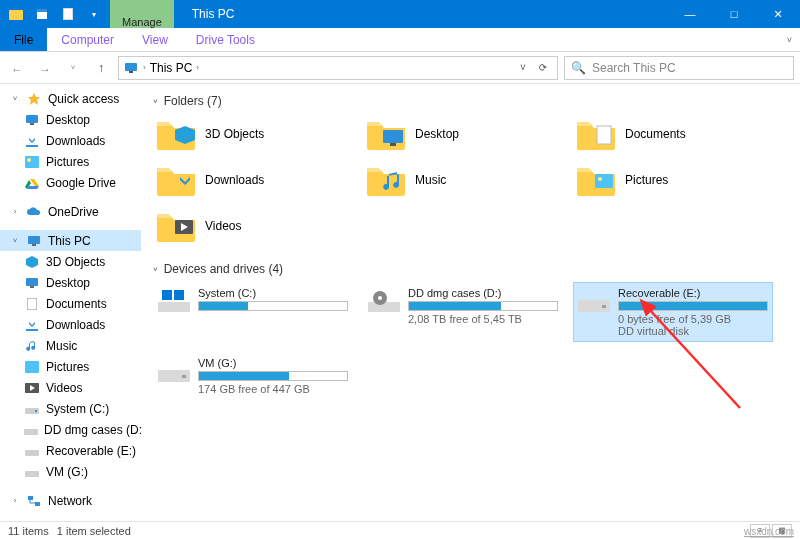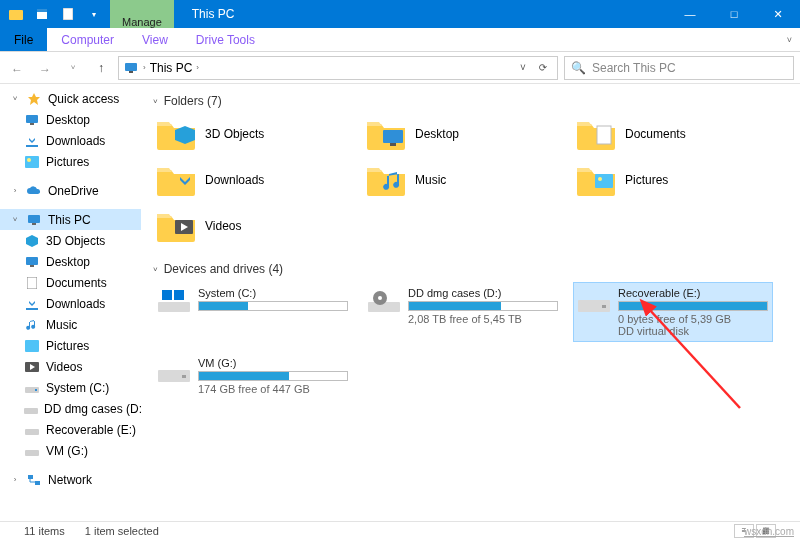--- a/index.html
+++ b/index.html
@@ -51,21 +51,21 @@
 .drive-item { display:flex; align-items:flex-start; gap:8px; padding:4px; border:1px solid transparent; }
 .drive-item.sel { background:#cce8ff; border-color:#99d1ff; }
 .drive-ico { width:32px; height:28px; display:flex; align-items:center; justify-content:center; }
 .drive-info { flex:1; font-size:11px; }
 .drive-name { color:#222; margin-bottom:2px; }
 .prog { width:100%; height:10px; border:1px solid #bfbfbf; background:#fff; margin-bottom:2px; }
 .prog-fill { height:100%; background:#26a0da; }
 .drive-free { color:#666; font-size:11px; }
 .drive-sub { color:#666; font-size:11px; }
 
-.status { position:absolute; bottom:0; left:0; right:0; height:18px; border-top:1px solid #e3e3e3; display:flex; align-items:center; font-size:11px; color:#444; padding:0 24px; gap:20px; background:#fff; }
+.status { position:absolute; bottom:0; left:0; right:0; height:18px; border-top:1px solid #e3e3e3; display:flex; align-items:center; font-size:11px; color:#444; padding:0 8px; gap:8px; background:#fff; }
 .status .flex { flex:1; }
 .view-toggle { display:flex; gap:2px; }
 .vt-btn { width:20px; height:14px; border:1px solid #ccc; font-size:8px; display:flex; align-items:center; justify-content:center; }
 
 .arrow-annot { position:absolute; pointer-events:none; }
 .watermark { position:absolute; bottom:2px; right:6px; font-size:10px; color:#aaa;text-decoration:underline; }
 
 
 .i-monitor { fill:#2f8fd8; }
 .i-folder-y { fill:#ffcf4b; }
@@ -178,20 +178,30 @@
       </div>
     <div class="sb-item l2">
         <span class="sb-ico">
           <svg width="14" height="12">
             <rect fill="#4fc3f7" x="0" y="0" width="14" height="12" rx="1"></rect>
             <circle fill="#fff176" cx="4" cy="4" r="2"></circle>
           </svg>
         </span>
         <span>Pictures</span>
       </div>
+    <div class="sb-item l2">
+        <span class="sb-ico">
+          <svg width="14" height="12">
+            <polygon fill="#0f9d58" points="0,10 4,3 6,6 2,12"></polygon>
+            <polygon fill="#4285f4" points="2,12 12,12 14,9 4,9"></polygon>
+            <polygon fill="#fbbc05" points="5,2 9,2 14,9 10,9"></polygon>
+          </svg>
+        </span>
+        <span>Google Drive</span>
+      </div>
     <div style="height:8px"></div>
     <div class="sb-item">
         <span class="exp">›</span>
         <span class="sb-ico">
           <svg width="16" height="10">
             <path class="i-cloud" d="M4 8a3 3 0 010-6 4 4 0 017 1 2.5 2.5 0 011 5H4z"></path>
           </svg>
         </span>
         <span>OneDrive</span>
       </div>

